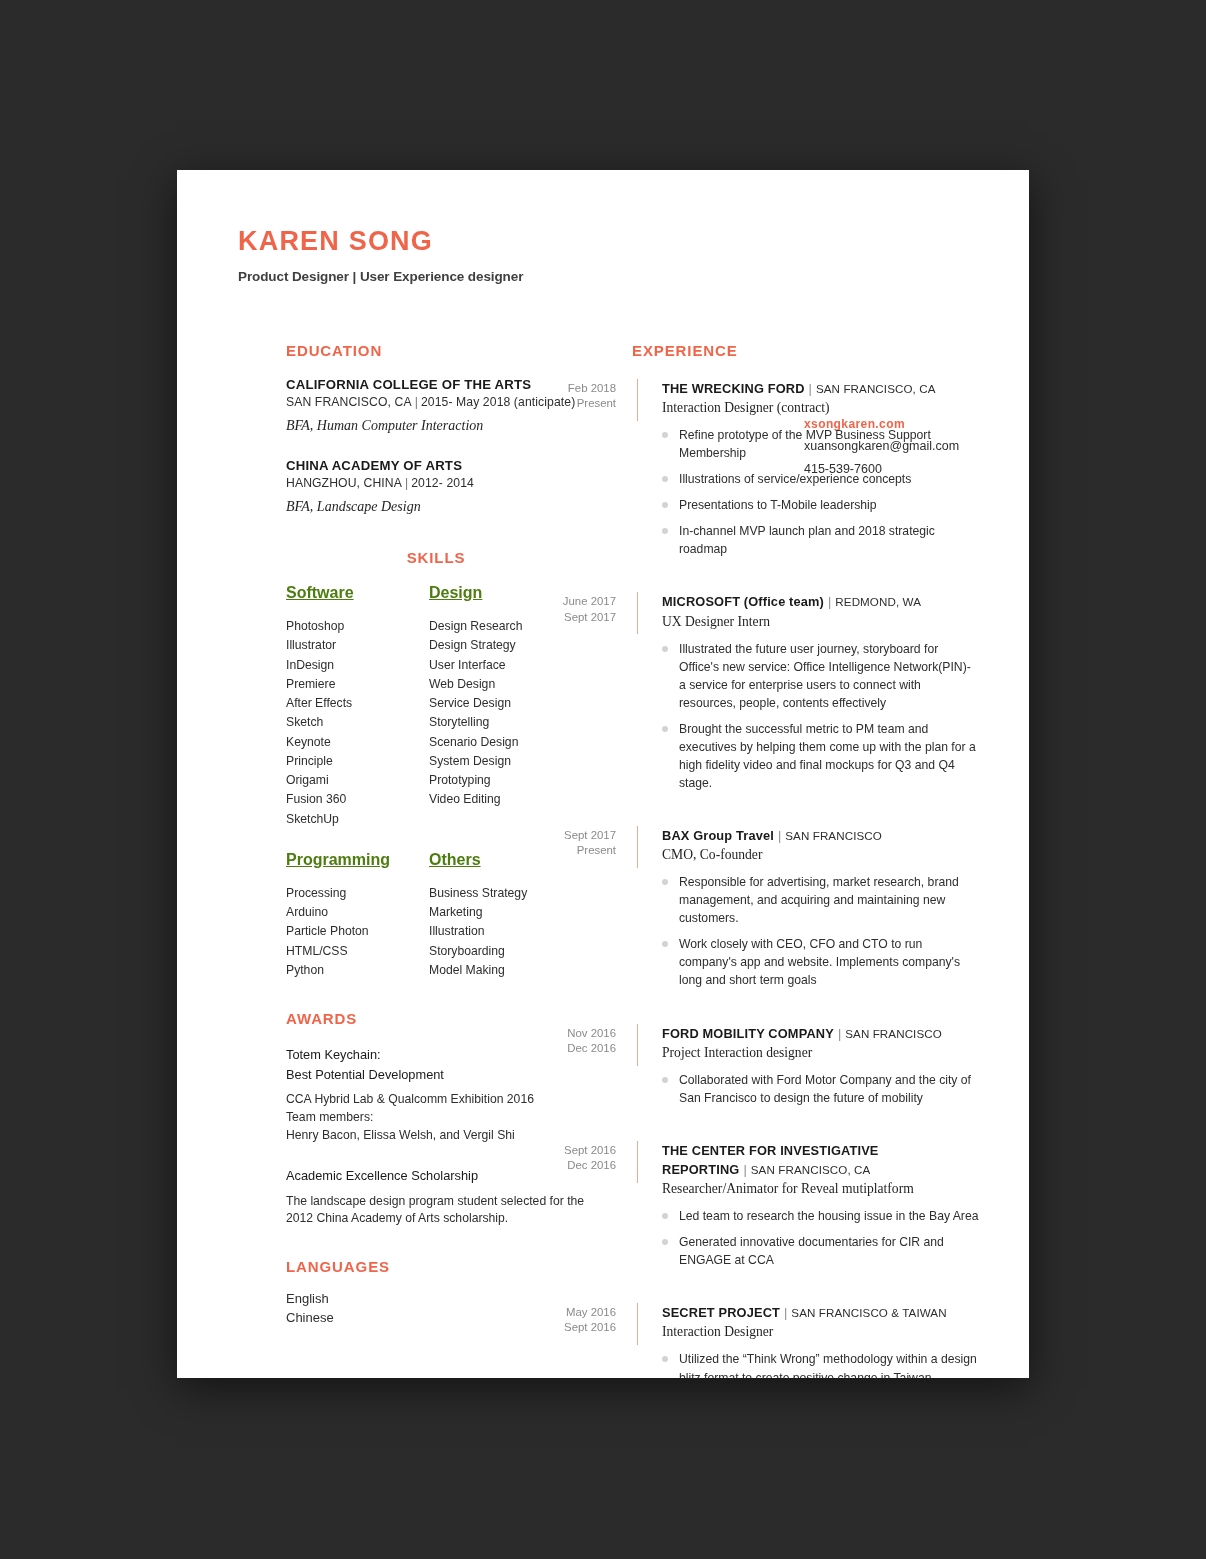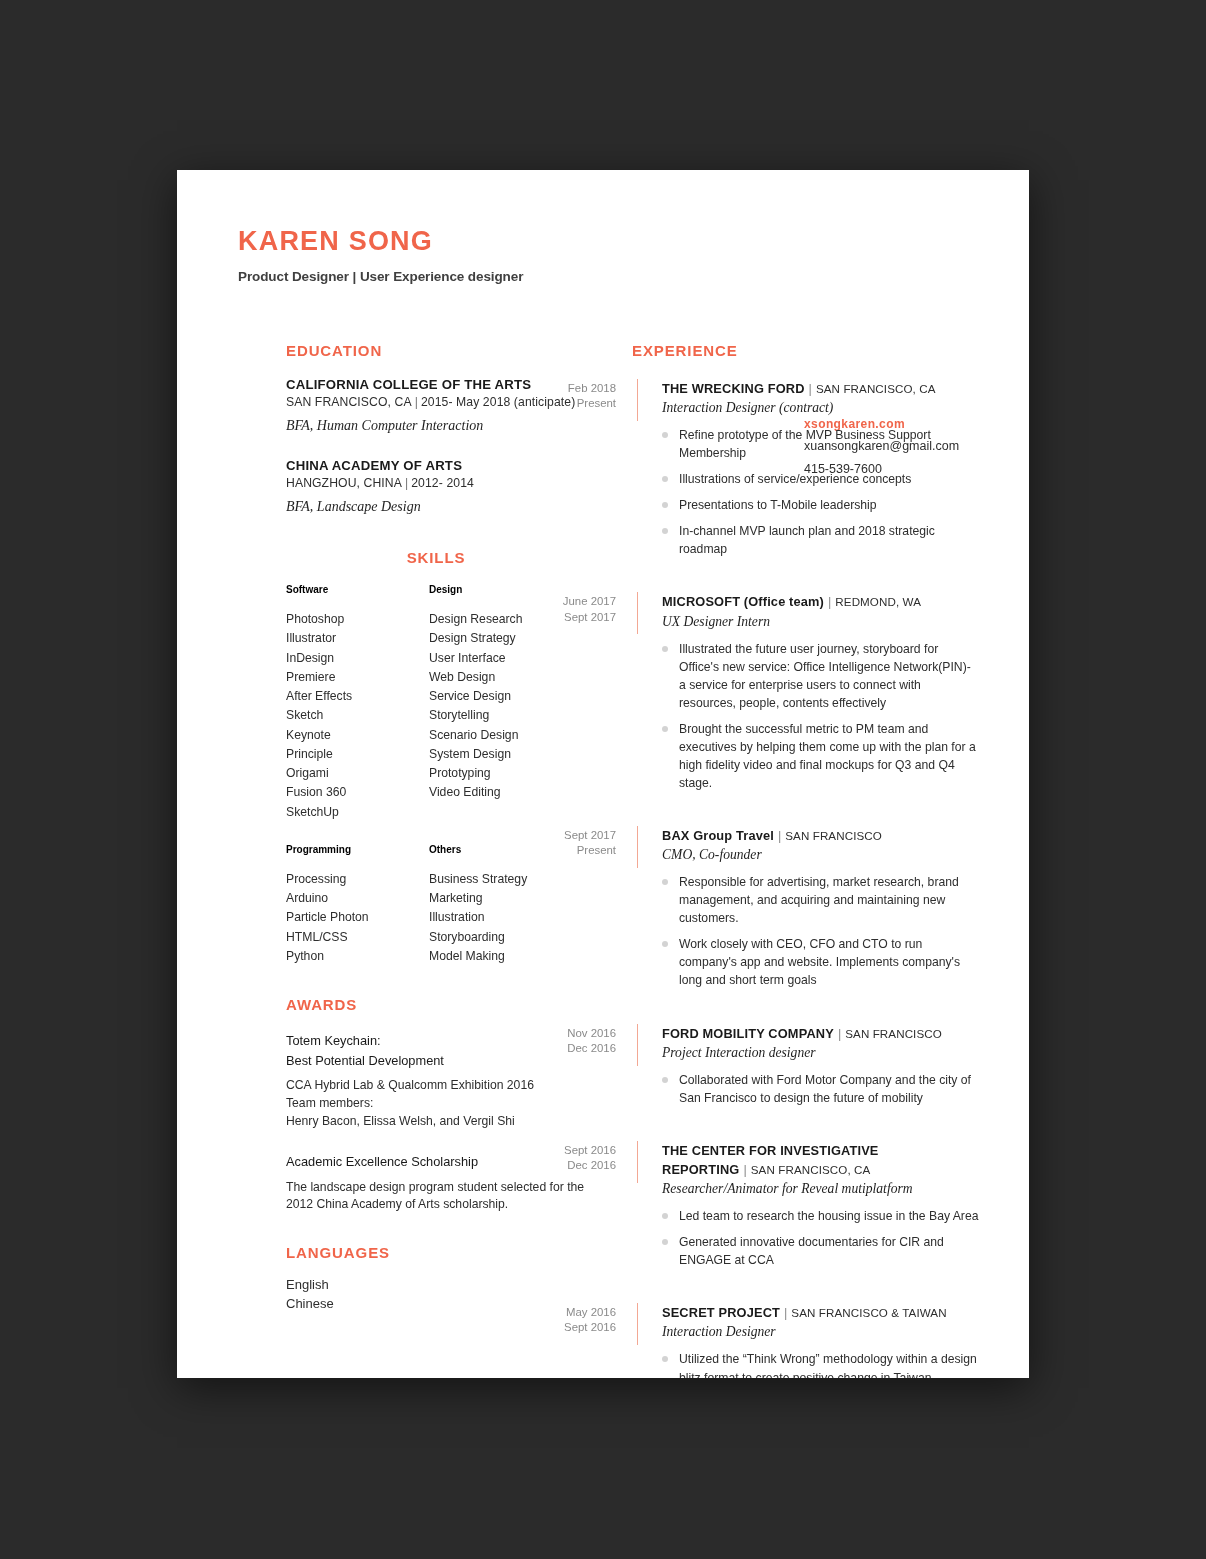--- a/index.html
+++ b/index.html
@@ -112,24 +112,25 @@
   }
 
   
   .skills-wrap { margin-top: 4px; }
   .skill-row {
     display: flex;
     margin-bottom: 22px;
   }
   .skill-col { width: 143px; }
   .skill-head {
-    font-size: 10px;
-    font-weight: bold;
-    color: #000000;
+    font-size: 16px;
+    font-weight: bold;
+    color: #4d7c0f;
     margin-bottom: 15px;
+    text-decoration: underline;
   }
   .skill-item {
     font-size: 12.2px;
     color: #2e2e2e;
     line-height: 1.58;
   }
 
   
   .award-block { margin-bottom: 22px; }
   .award-title {
@@ -189,21 +190,20 @@
     letter-spacing: 0.15px;
   }
   .exp-sep { color: #8d8d8d; padding: 0 4px; }
   .exp-loc {
     font-size: 11.6px;
     color: #2e2e2e;
     letter-spacing: 0.1px;
   }
   .exp-role {
     font-family: "Liberation Serif", serif;
-    font-style: italic;
     font-size: 13.6px;
     color: #1f1f1f;
     margin-bottom: 10px;
   }
   .exp-bullets { margin: 0; padding: 0; list-style: none; }
   .exp-bullets li {
     position: relative;
     padding-left: 17px;
     font-size: 12.2px;
     color: #2e2e2e;

